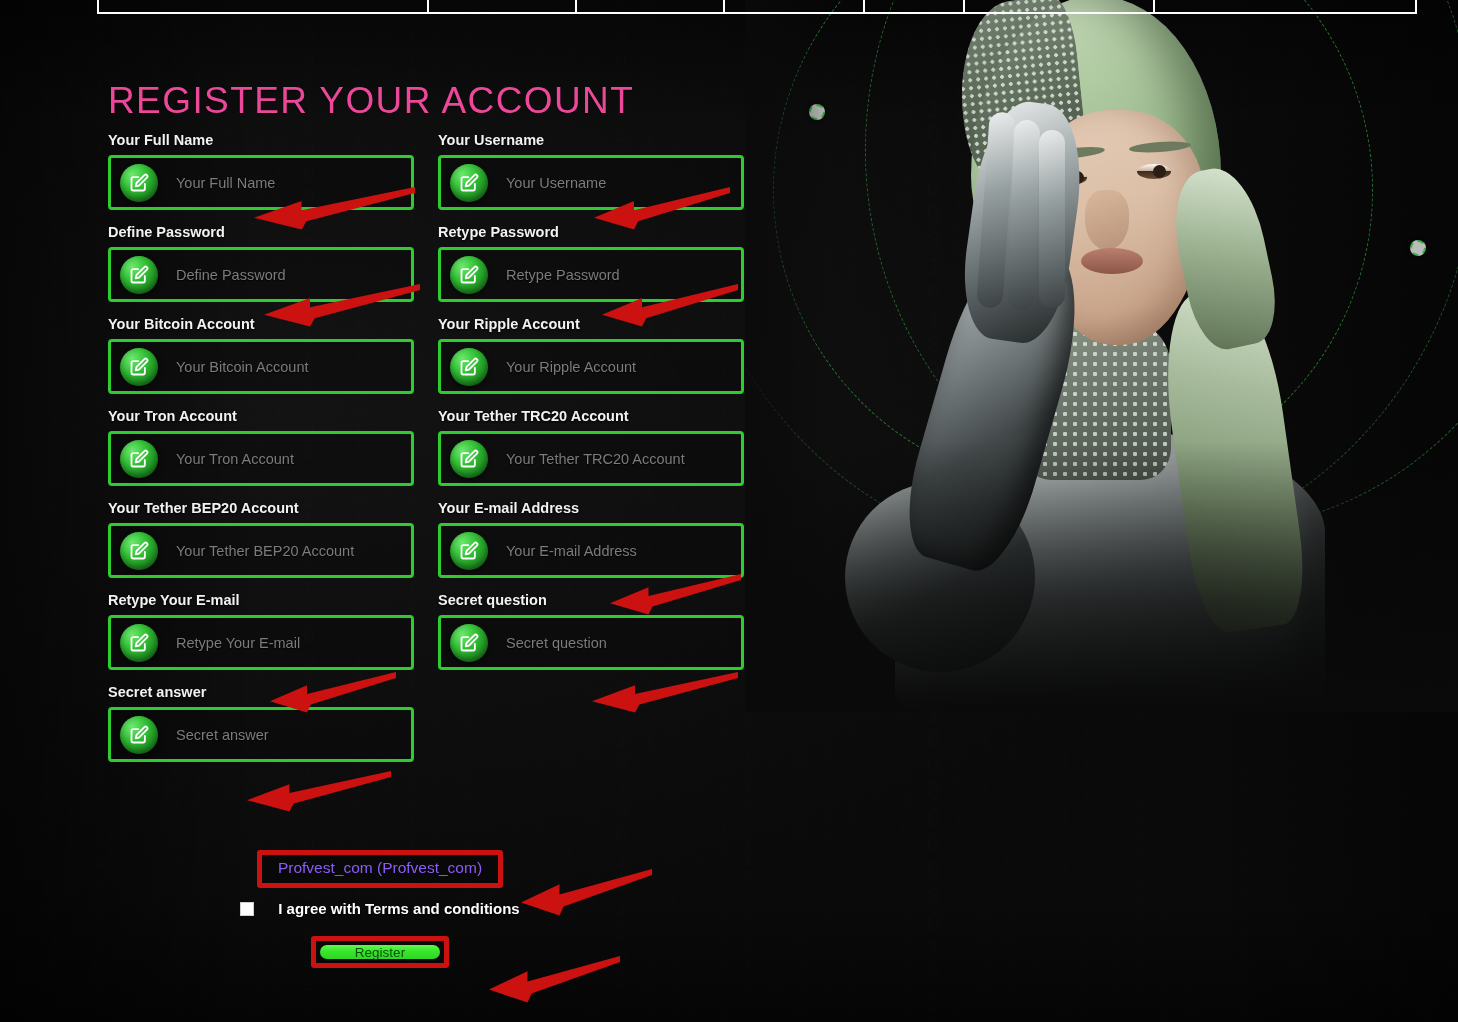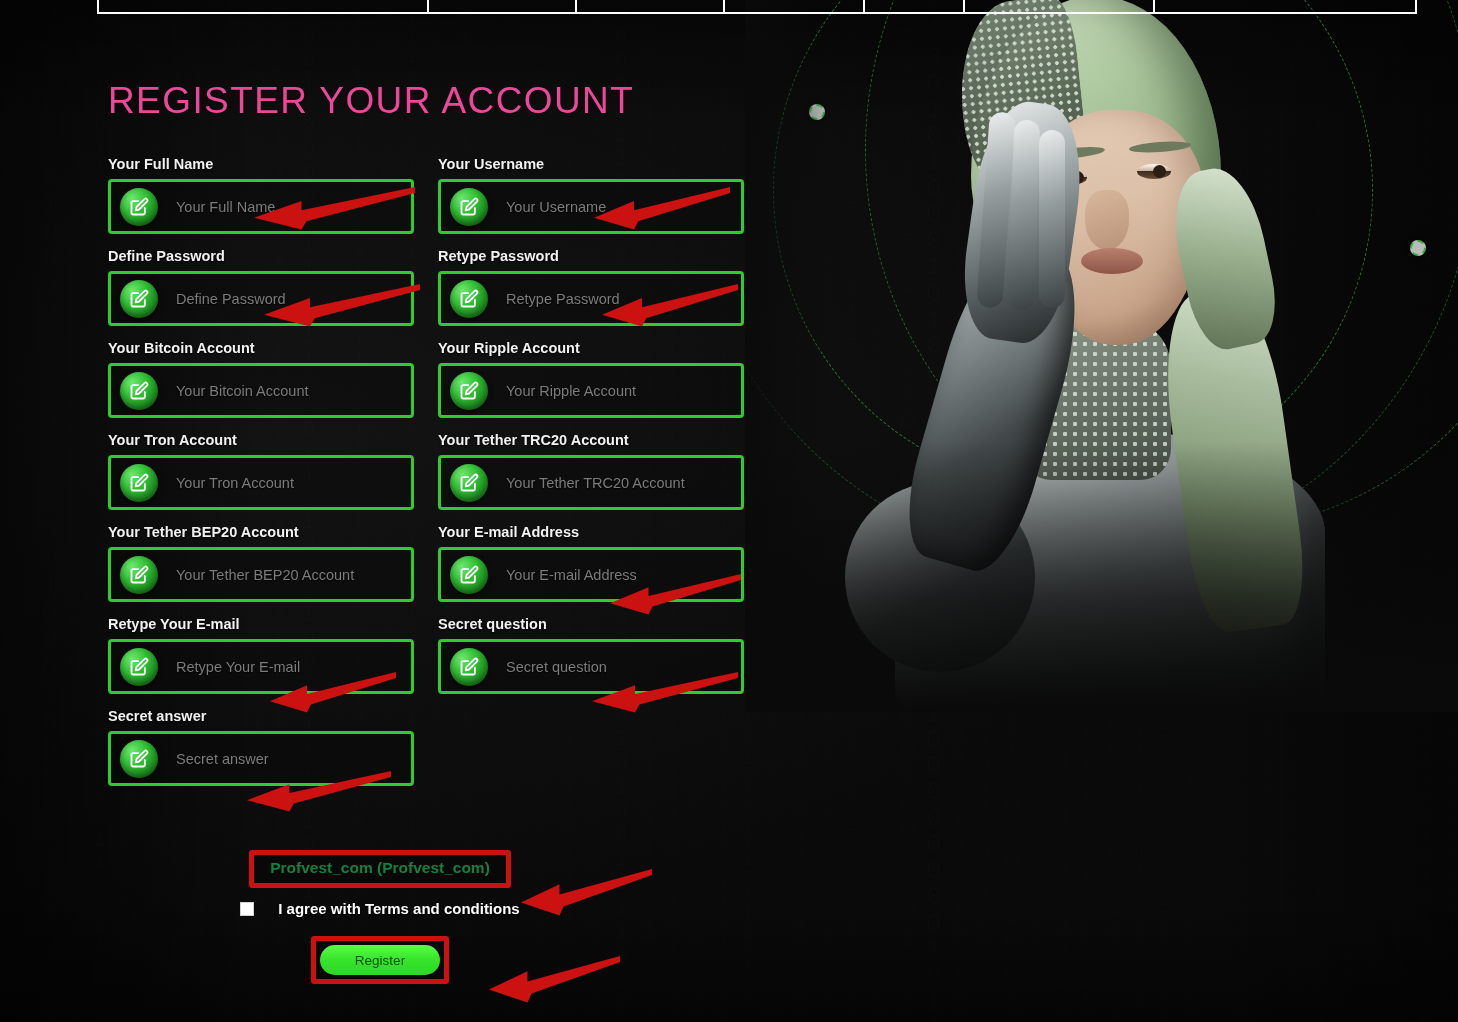--- a/index.html
+++ b/index.html
@@ -232,21 +232,21 @@
     left: 108px; top: 80px;
     font-size: 37px;
     font-weight: 300;
     letter-spacing: 1.4px;
     color: #ec4899;
     text-shadow: 0 1px 1px rgba(0,0,0,0.8);
     white-space: nowrap;
   }
   .grid {
     position: absolute;
-    left: 108px; top: 156px;
+    left: 108px; top: 132px;
     width: 636px;
   }
   .row { display: flex; gap: 24px; margin-bottom: 14px; }
   .cell { width: 306px; }
   .field-label {
     color: #f2f2f2;
     font-size: 14.5px;
     font-weight: 600;
     margin-bottom: 7px;
     text-shadow: 0 1px 2px rgba(0,0,0,0.9);
@@ -299,23 +299,23 @@
     text-shadow: 0 2px 3px rgba(0,0,0,0.9);
   }
   .upline-box {
     display: inline-block;
     border: 5px solid #cc1111;
     border-radius: 3px;
     padding: 4px 16px 6px;
     background: rgba(0,0,0,0.25);
   }
   .upline-val {
-    color: #15803d;
+    color: #8b5cf6;
     font-size: 15.5px;
-    font-weight: 700;
+    font-weight: 400;
     white-space: nowrap;
   }
   .terms-row {
     margin-top: 12px;
     display: flex;
     align-items: center;
     justify-content: center;
     gap: 8px;
   }
   .cb {
@@ -333,21 +333,21 @@
     margin-left: 16px;
   }
   .reg-wrap {
     margin-top: 19px;
     display: inline-block;
     border: 5px solid #cc1111;
     border-radius: 3px;
     padding: 4px;
   }
   .reg-btn {
-    width: 120px; height: 30px;
+    width: 120px; height: 14px;
     border: none;
     border-radius: 15px;
     background: linear-gradient(180deg,#5dfc45 0%, #36e52c 48%, #2fd626 100%);
     color: #0d4d0d;
     font-family: "Liberation Sans", sans-serif;
     font-size: 13.5px;
     cursor: pointer;
     display: flex; align-items: center; justify-content: center;
   }
 </style>

